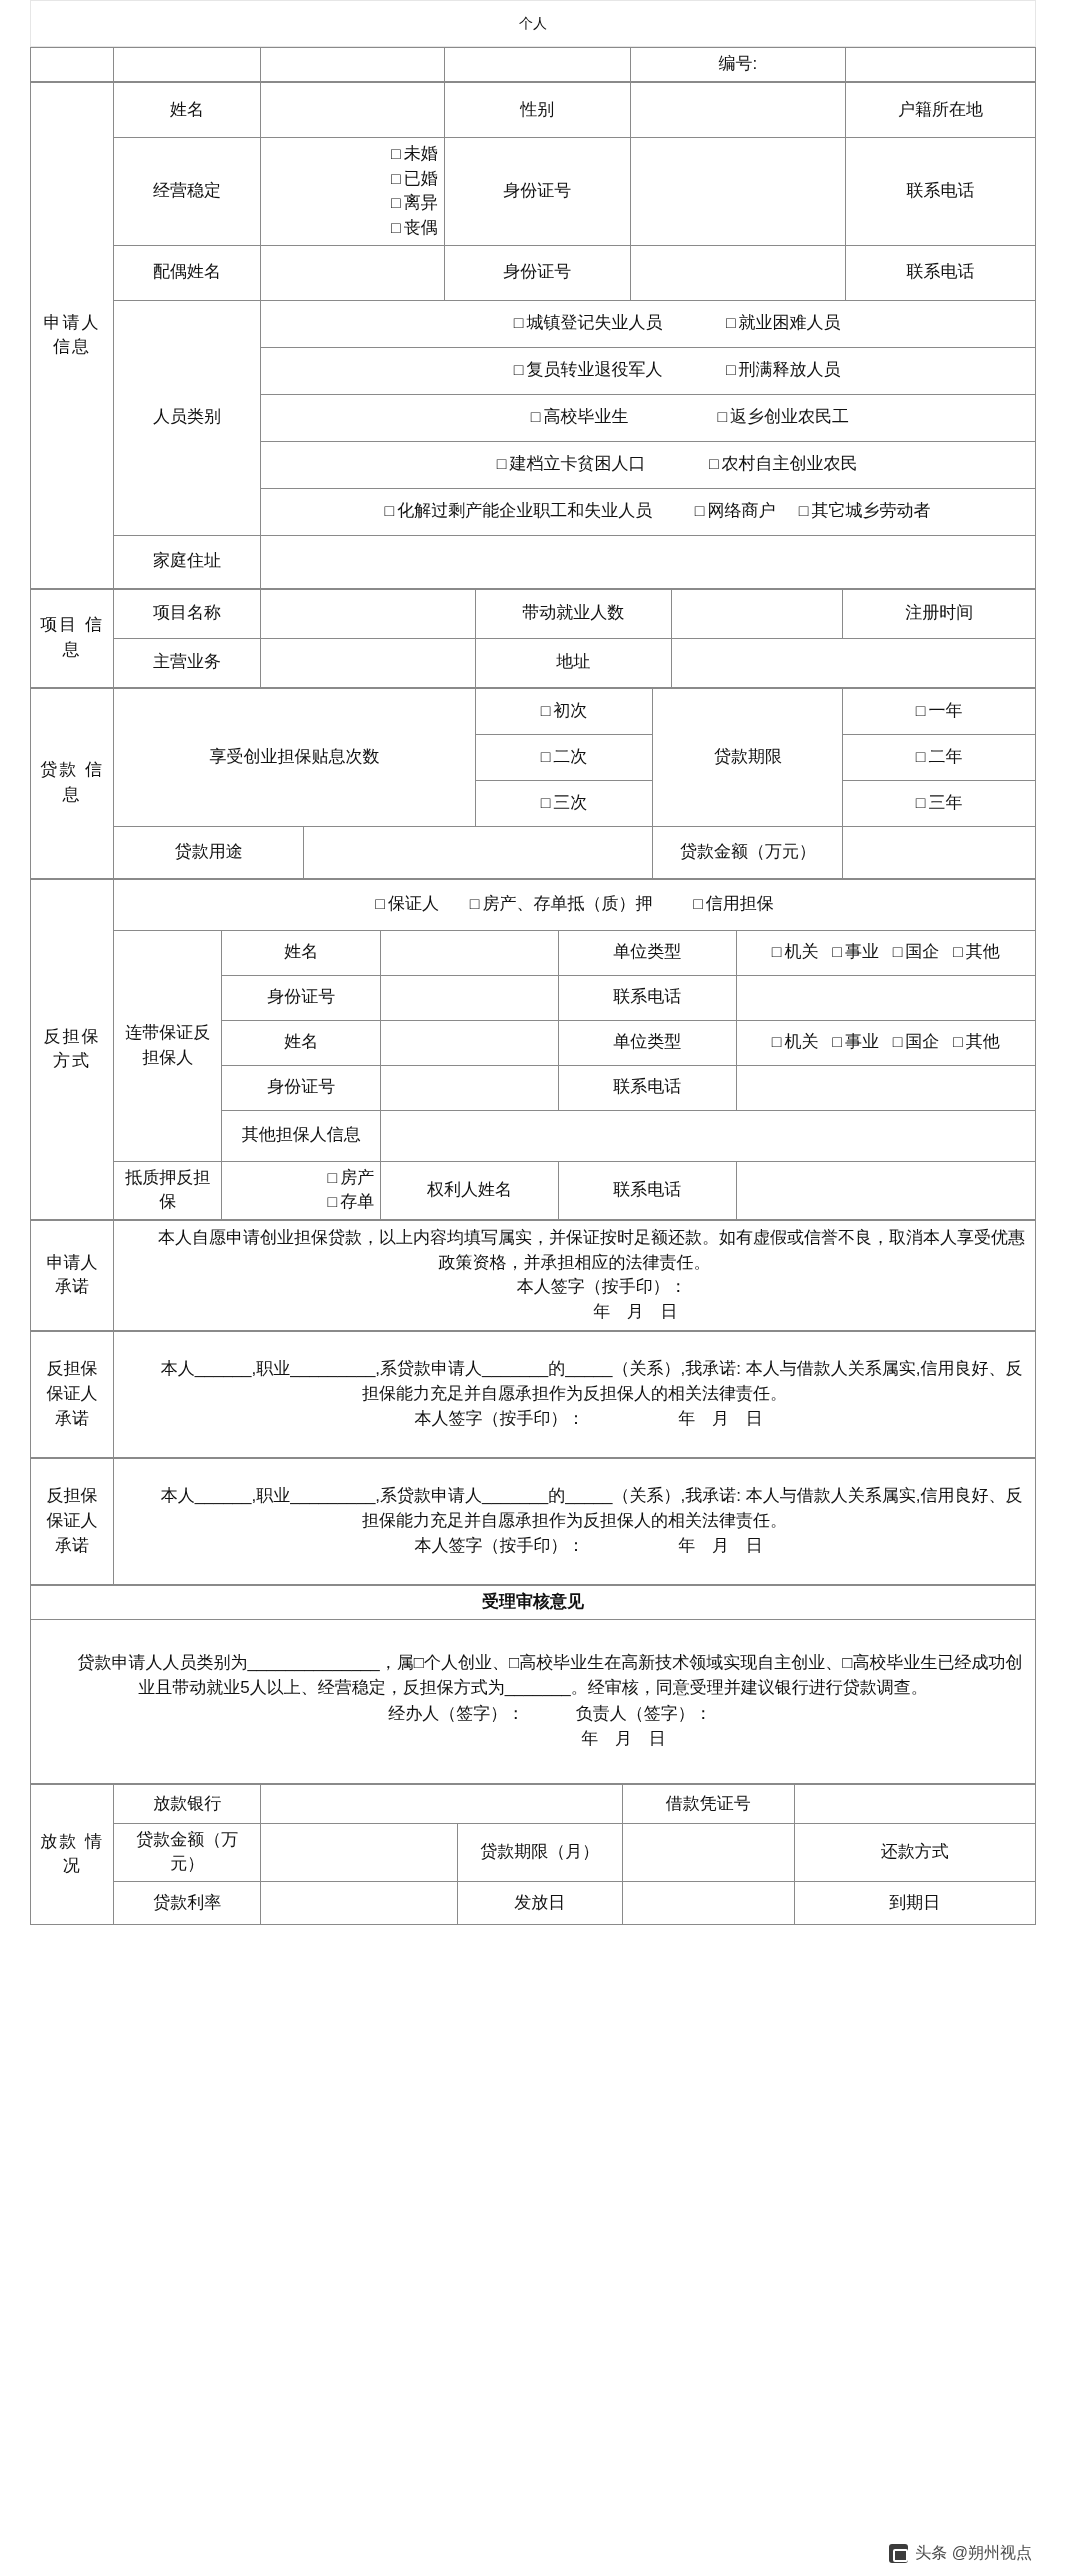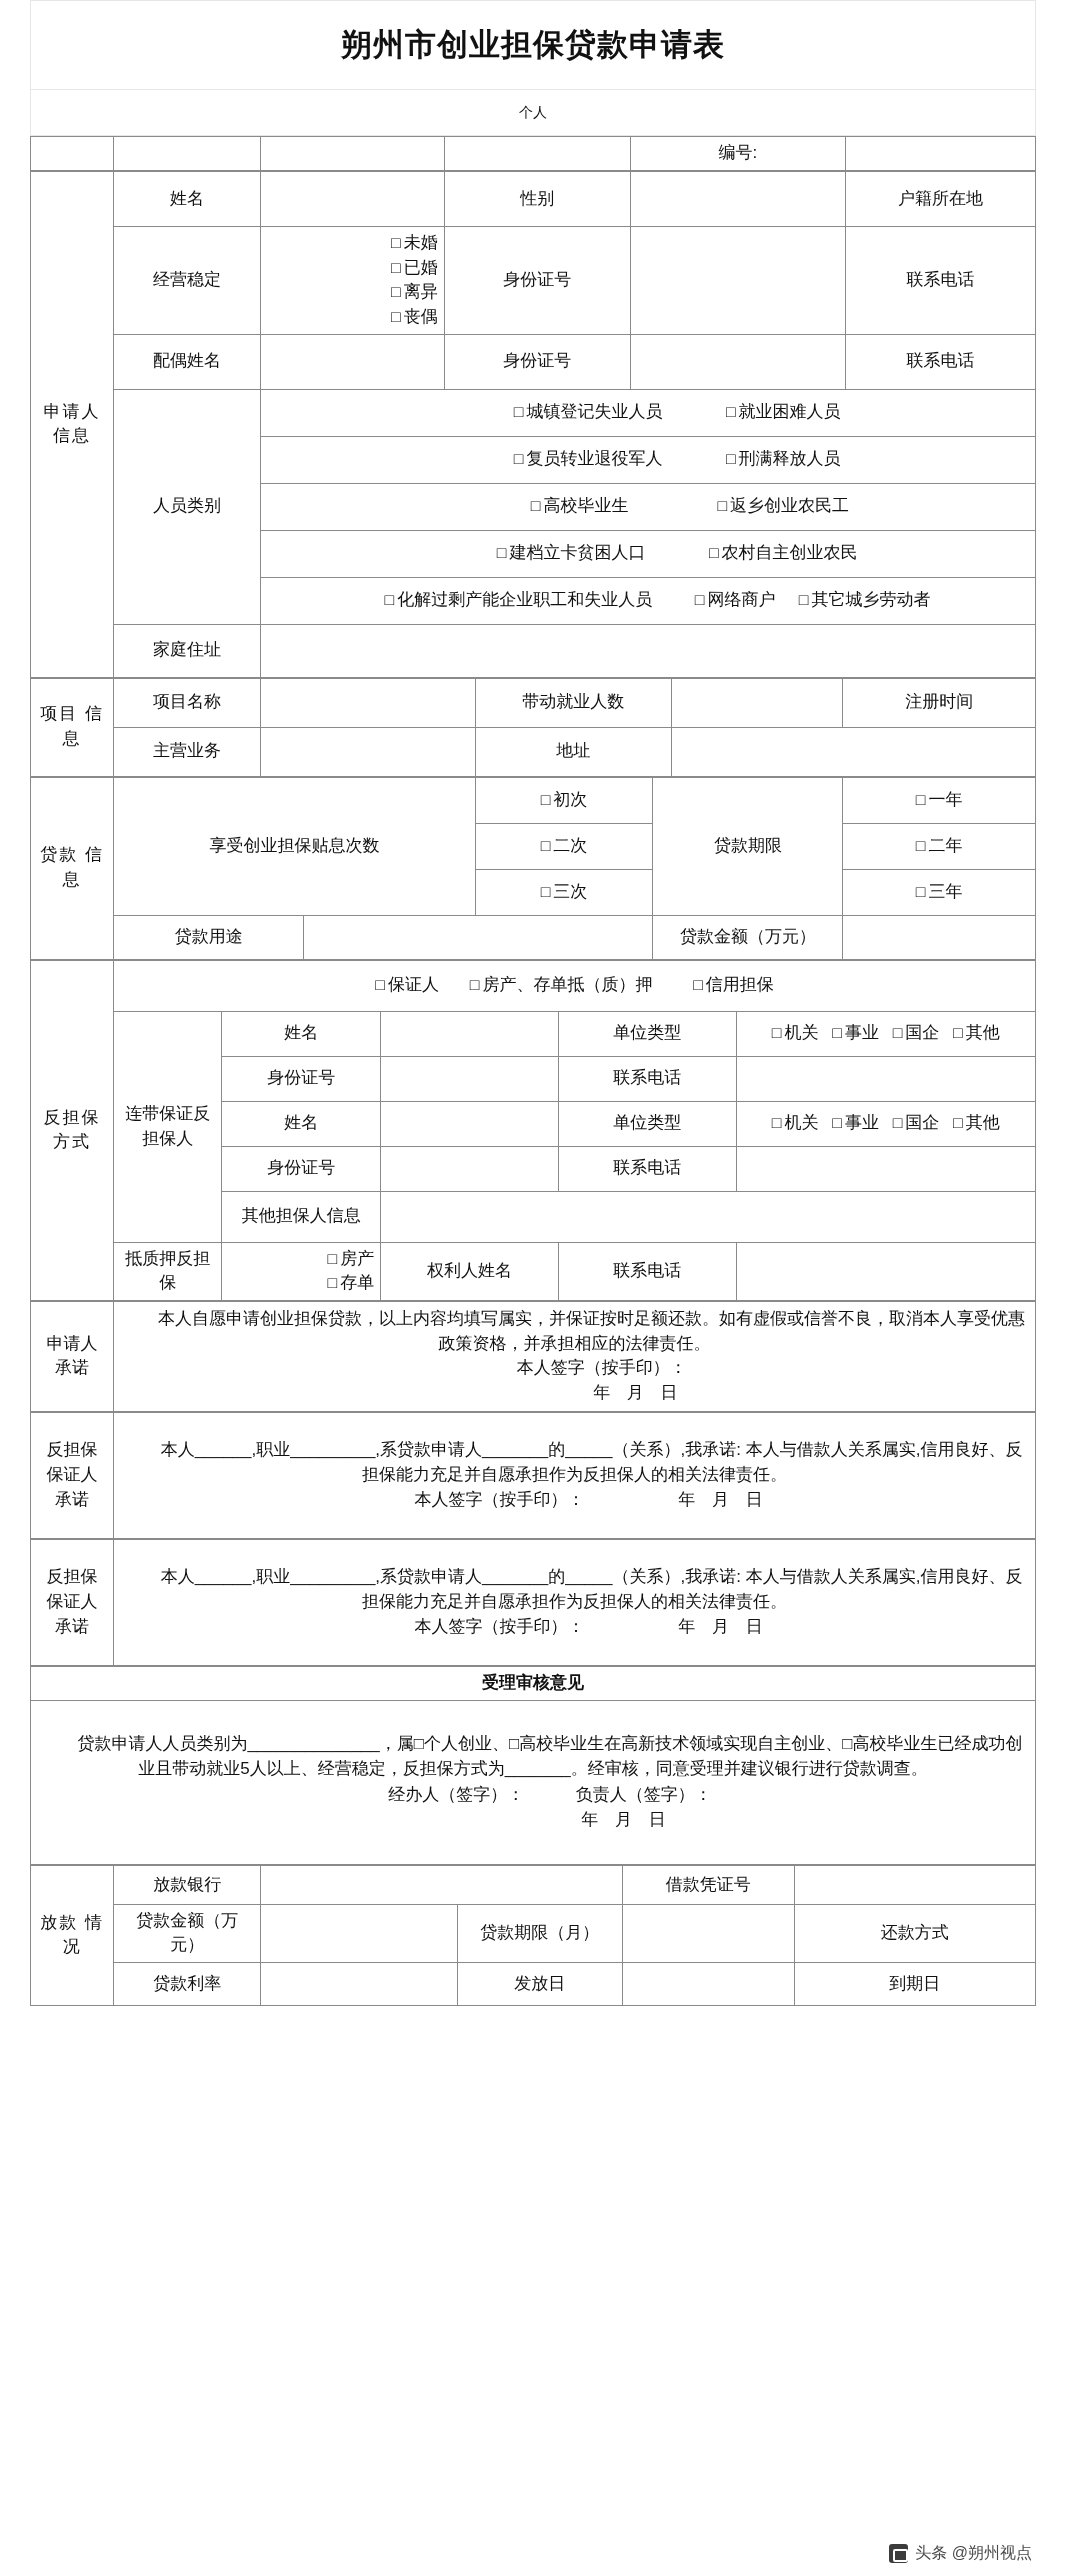--- a/index.html
+++ b/index.html
@@ -88,23 +88,20 @@
     content:""; position:absolute; left:4px; top:5px;
     width:11px; height:9px; border:2px solid #fff; border-radius:2px;
   }
   .spacer { height:10px; }
 </style>
 </head>
 <body>
 
 <div class="page">
 
-  <div class="title-band">
-    <h1>朔州市创业担保贷款申请表</h1>
-  </div>
   <div class="sub-band">
     <span>个人</span>
   </div>
 
   <table class="grid">
     <colgroup>
       <col style="width:67px">
         <col style="width:118px">
         <col style="width:148px">
       <col style="width:150px">
@@ -262,21 +259,21 @@
     </tr>
     <tr>
       <td class="cb lite-t" style="height:46px">
         <span class="chk">三次</span>
       </td>
       <td class="cb lite-t">
         <span class="chk">三年</span>
       </td>
     </tr>
     <tr>
-      <td style="height:44px">贷款用途</td>
+      <td style="height:52px">贷款用途</td>
       <td colspan="2"></td>
       <td class="two-line">贷款金额（万元）</td>
       <td class="lite-r"></td>
     </tr>
   </tbody>
     </table>
 
   <table class="grid">
     <colgroup>
       <col style="width:67px">

